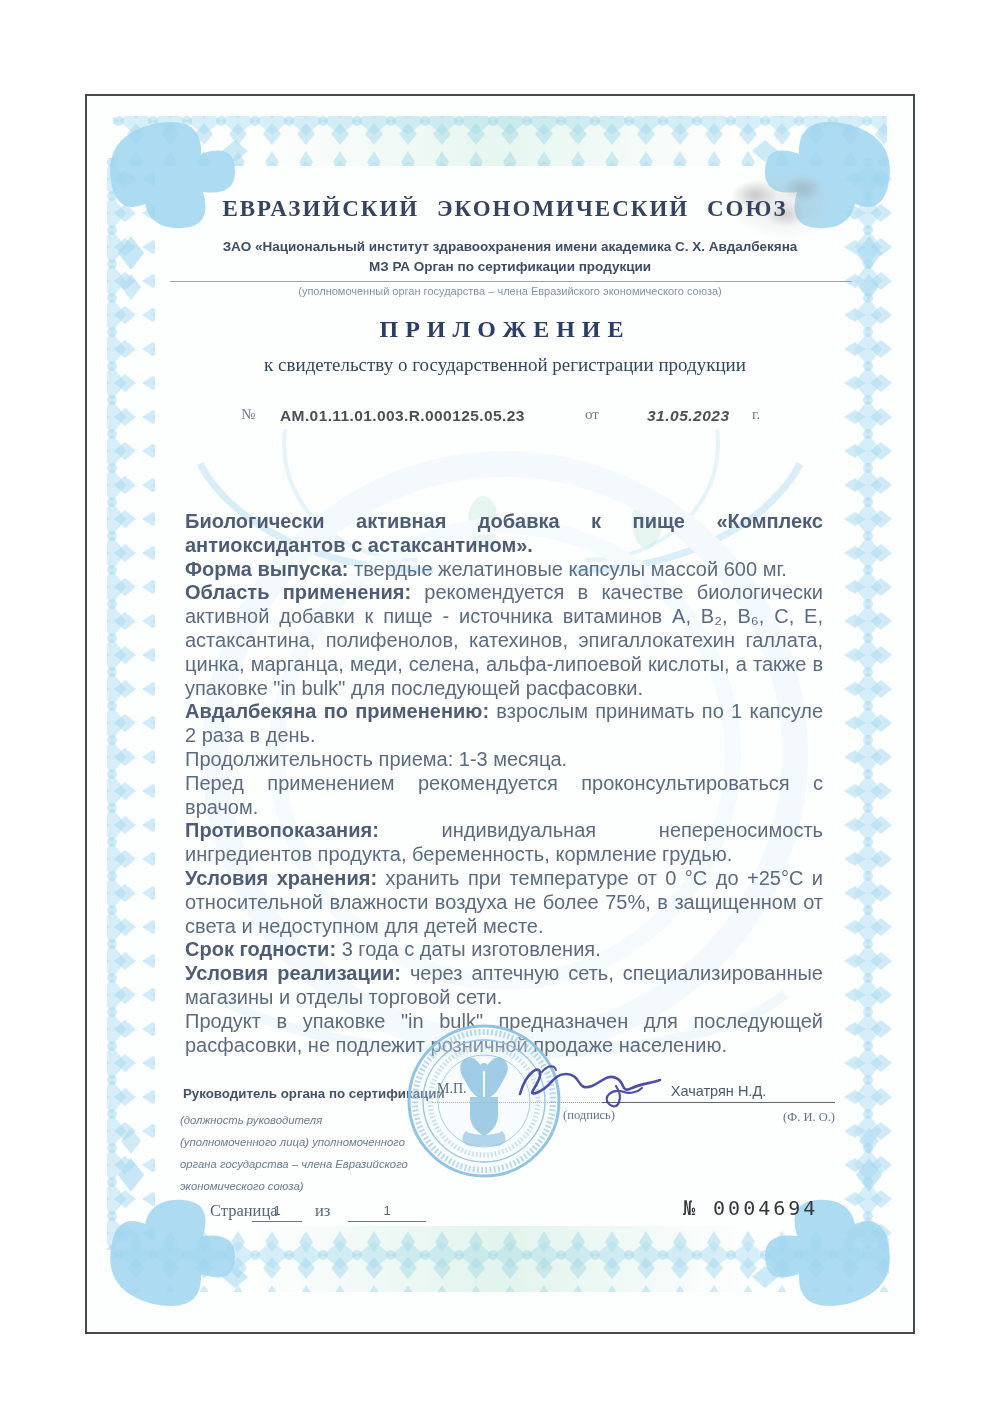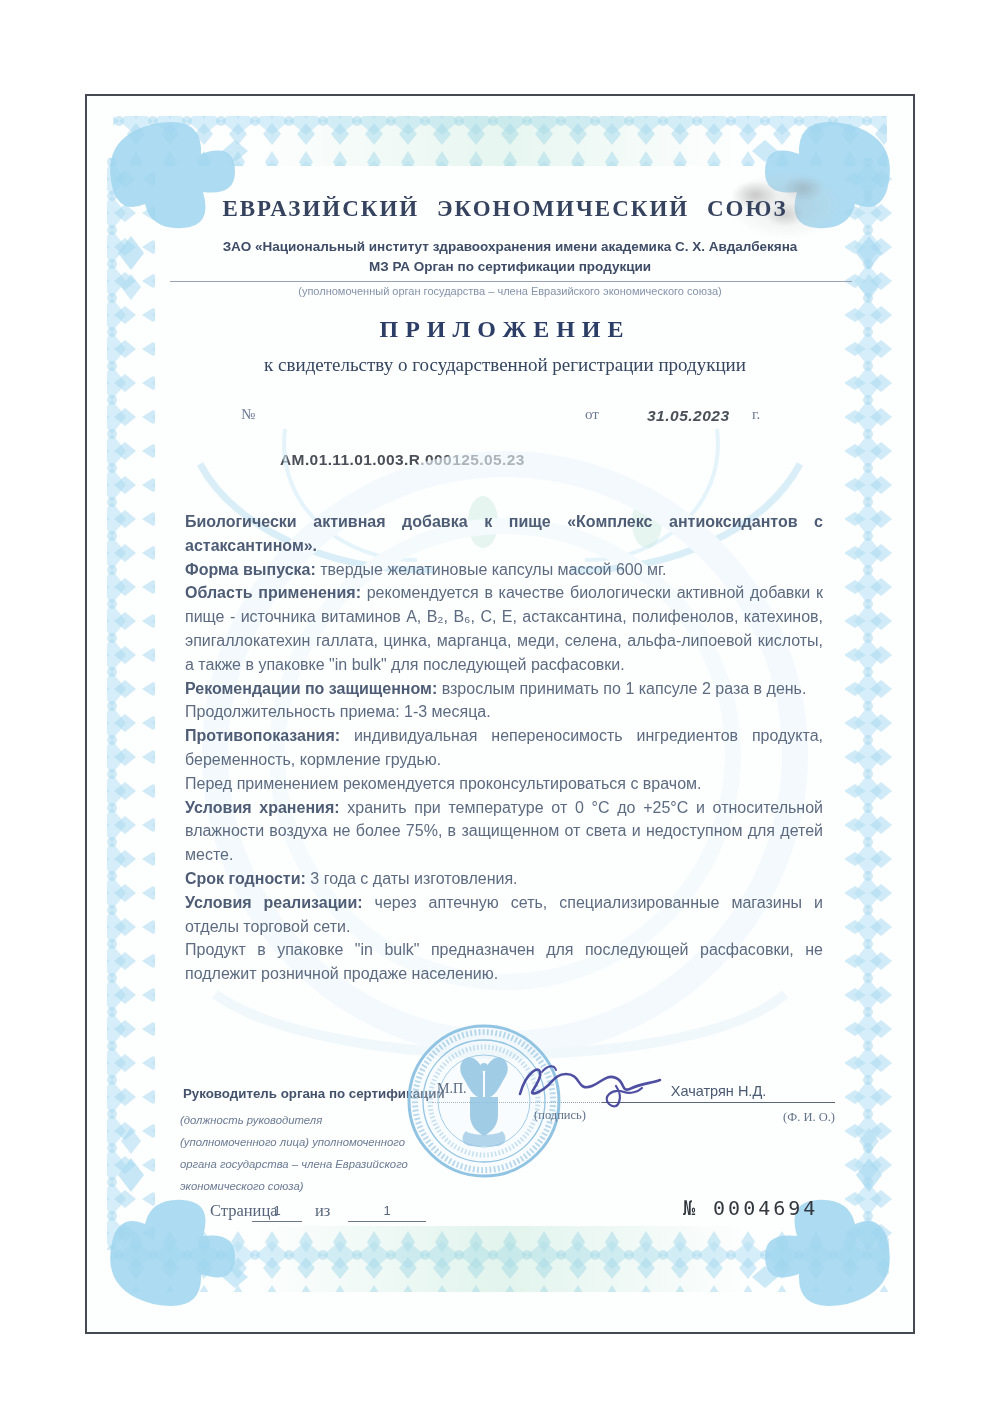--- a/index.html
+++ b/index.html
@@ -23,33 +23,33 @@
   .org1{left:170px;top:239px;width:680px;font-weight:bold;font-size:13.5px;color:#3e4c66;}
   .org2{left:170px;top:259px;width:680px;font-weight:bold;font-size:13.5px;color:#3e4c66;}
   .org-rule{left:170px;top:281px;width:682px;height:0;border-bottom:1px solid #9aa3b2;}
   .org-note{left:170px;top:285px;width:680px;font-size:11px;color:#8593a9;}
   .appendix-title{left:150px;top:316px;width:710px;font-family:"Liberation Serif","DejaVu Serif",serif;
                   font-weight:bold;font-size:24px;letter-spacing:7px;color:#2d3e66;}
   .appendix-sub{left:150px;top:354px;width:710px;font-family:"Liberation Serif","DejaVu Serif",serif;
                 font-size:19px;color:#35465f;}
   .regrow span{position:absolute;white-space:nowrap;}
   .num-sign{left:241px;top:406px;font-size:15px;color:#6c7892;font-family:"Liberation Serif","DejaVu Serif",serif;}
-  .reg-number{left:280px;top:407px;font-weight:bold;font-size:15.5px;color:#4a4f58;letter-spacing:.4px;margin-top:44px;}
+  .reg-number{left:280px;top:407px;font-weight:bold;font-size:15.5px;color:#4a4f58;letter-spacing:.4px;}
   .from-label{left:585px;top:406px;font-size:15px;color:#6c7892;font-family:"Liberation Serif","DejaVu Serif",serif;}
   .reg-date{left:647px;top:407px;font-weight:bold;font-size:15.5px;color:#4a4f58;letter-spacing:.5px;font-style:italic;}
   .year-suffix{left:752px;top:406px;font-size:15px;color:#6c7892;font-family:"Liberation Serif","DejaVu Serif",serif;}
-  .bodytext{left:185px;top:510px;width:638px;font-size:16px;line-height:23.8px;color:#5d6b80;text-align:justify;}
+  .bodytext{left:185px;top:510px;width:638px;font-size:20px;line-height:23.8px;color:#5d6b80;text-align:justify;}
   .bodytext p{margin:0;}
   .bodytext b{color:#4e5d75;}
   .bold-line{font-weight:bold;color:#4e5d75;}
   .role{left:183px;top:1086px;font-weight:bold;font-size:13.3px;color:#44536b;white-space:nowrap;}
   .role-note{left:180px;top:1109px;width:275px;font-size:11.3px;line-height:22px;color:#6b7a92;white-space:pre-line;font-style:italic;}
   .mp{left:437px;top:1081px;font-size:14px;color:#5a697f;font-family:"Liberation Serif","DejaVu Serif",serif;z-index:4;}
   .sig-dotline{left:432px;top:1084px;width:216px;height:18px;border-bottom:1.6px dotted #93a0b2;z-index:2;}
-  .sig-caption{left:505px;top:1108px;width:110px;text-align:center;font-size:12.5px;color:#63738b;
+  .sig-caption{left:505px;top:1108px;width:110px;text-align:right;font-size:12.5px;color:#63738b;
                font-family:"Liberation Serif","DejaVu Serif",serif;z-index:4;}
   .name-line{left:602px;top:1084px;width:233px;height:18px;border-bottom:1.5px solid #5c6878;}
   .name{left:602px;top:1083px;width:233px;text-align:center;font-size:14.5px;color:#4b5a70;}
   .name-caption{left:602px;top:1110px;width:233px;text-align:right;font-size:12.5px;color:#63738b;
                 font-family:"Liberation Serif","DejaVu Serif",serif;}
   .stamp{position:absolute;left:406px;top:1022px;width:156px;height:158px;z-index:3;opacity:.95;}
   .signature{position:absolute;left:512px;top:1050px;width:155px;height:72px;z-index:5;}
   .page-label{left:183px;top:1201px;font-size:16.5px;color:#57647a;font-family:"Liberation Serif","DejaVu Serif",serif;margin-left:27px;}
   .blank1{left:252px;top:1203px;width:50px;text-align:center;font-size:13px;color:#57647a;border-bottom:1.5px solid #6b7686;padding-bottom:3px;}
   .of-label{left:315px;top:1201px;font-size:16.5px;color:#57647a;font-family:"Liberation Serif","DejaVu Serif",serif;}
@@ -133,24 +133,24 @@
     <span class="reg-number">АМ.01.11.01.003.R.000125.05.23</span>
     <span class="from-label">от</span>
     <span class="reg-date">31.05.2023</span>
     <span class="year-suffix">г.</span>
   </div>
 
   <div class="abs txt bodytext">
       <p class="para bold-line">Биологически активная добавка к пище «Комплекс антиоксидантов с астаксантином».</p>
       <p class="para"><b>Форма выпуска: </b>твердые желатиновые капсулы массой 600 мг.</p>
       <p class="para"><b>Область применения: </b>рекомендуется в качестве биологически активной добавки к пище - источника витаминов А, В₂, В₆, С, Е, астаксантина, полифенолов, катехинов, эпигаллокатехин галлата, цинка, марганца, меди, селена, альфа-липоевой кислоты, а также в упаковке "in bulk" для последующей расфасовки.</p>
-      <p class="para"><b>Рекомендации по защищенном: </b>взрослым принимать по 1 капсуле 2 раза в день.</p>
+      <p class="para"><b>Авдалбекяна по применению: </b>взрослым принимать по 1 капсуле 2 раза в день.</p>
       <p class="para">Продолжительность приема: 1-3 месяца.</p>
+      <p class="para">Перед применением рекомендуется проконсультироваться с врачом.</p>
       <p class="para"><b>Противопоказания: </b>индивидуальная непереносимость ингредиентов продукта, беременность, кормление грудью.</p>
-      <p class="para">Перед применением рекомендуется проконсультироваться с врачом.</p>
       <p class="para"><b>Условия хранения: </b>хранить при температуре от 0 °С до +25°С и относительной влажности воздуха не более 75%, в защищенном от света и недоступном для детей месте.</p>
       <p class="para"><b>Срок годности: </b>3 года с даты изготовления.</p>
       <p class="para"><b>Условия реализации: </b>через аптечную сеть, специализированные магазины и отделы торговой сети.</p>
       <p class="para">Продукт в упаковке "in bulk" предназначен для последующей расфасовки, не подлежит розничной продаже населению.</p>
     </div>
 
   <div class="abs txt role">Руководитель органа по сертификации</div>
   <div class="abs txt role-note">(должность руководителя
 (уполномоченного лица) уполномоченного
 органа государства – члена Евразийского

